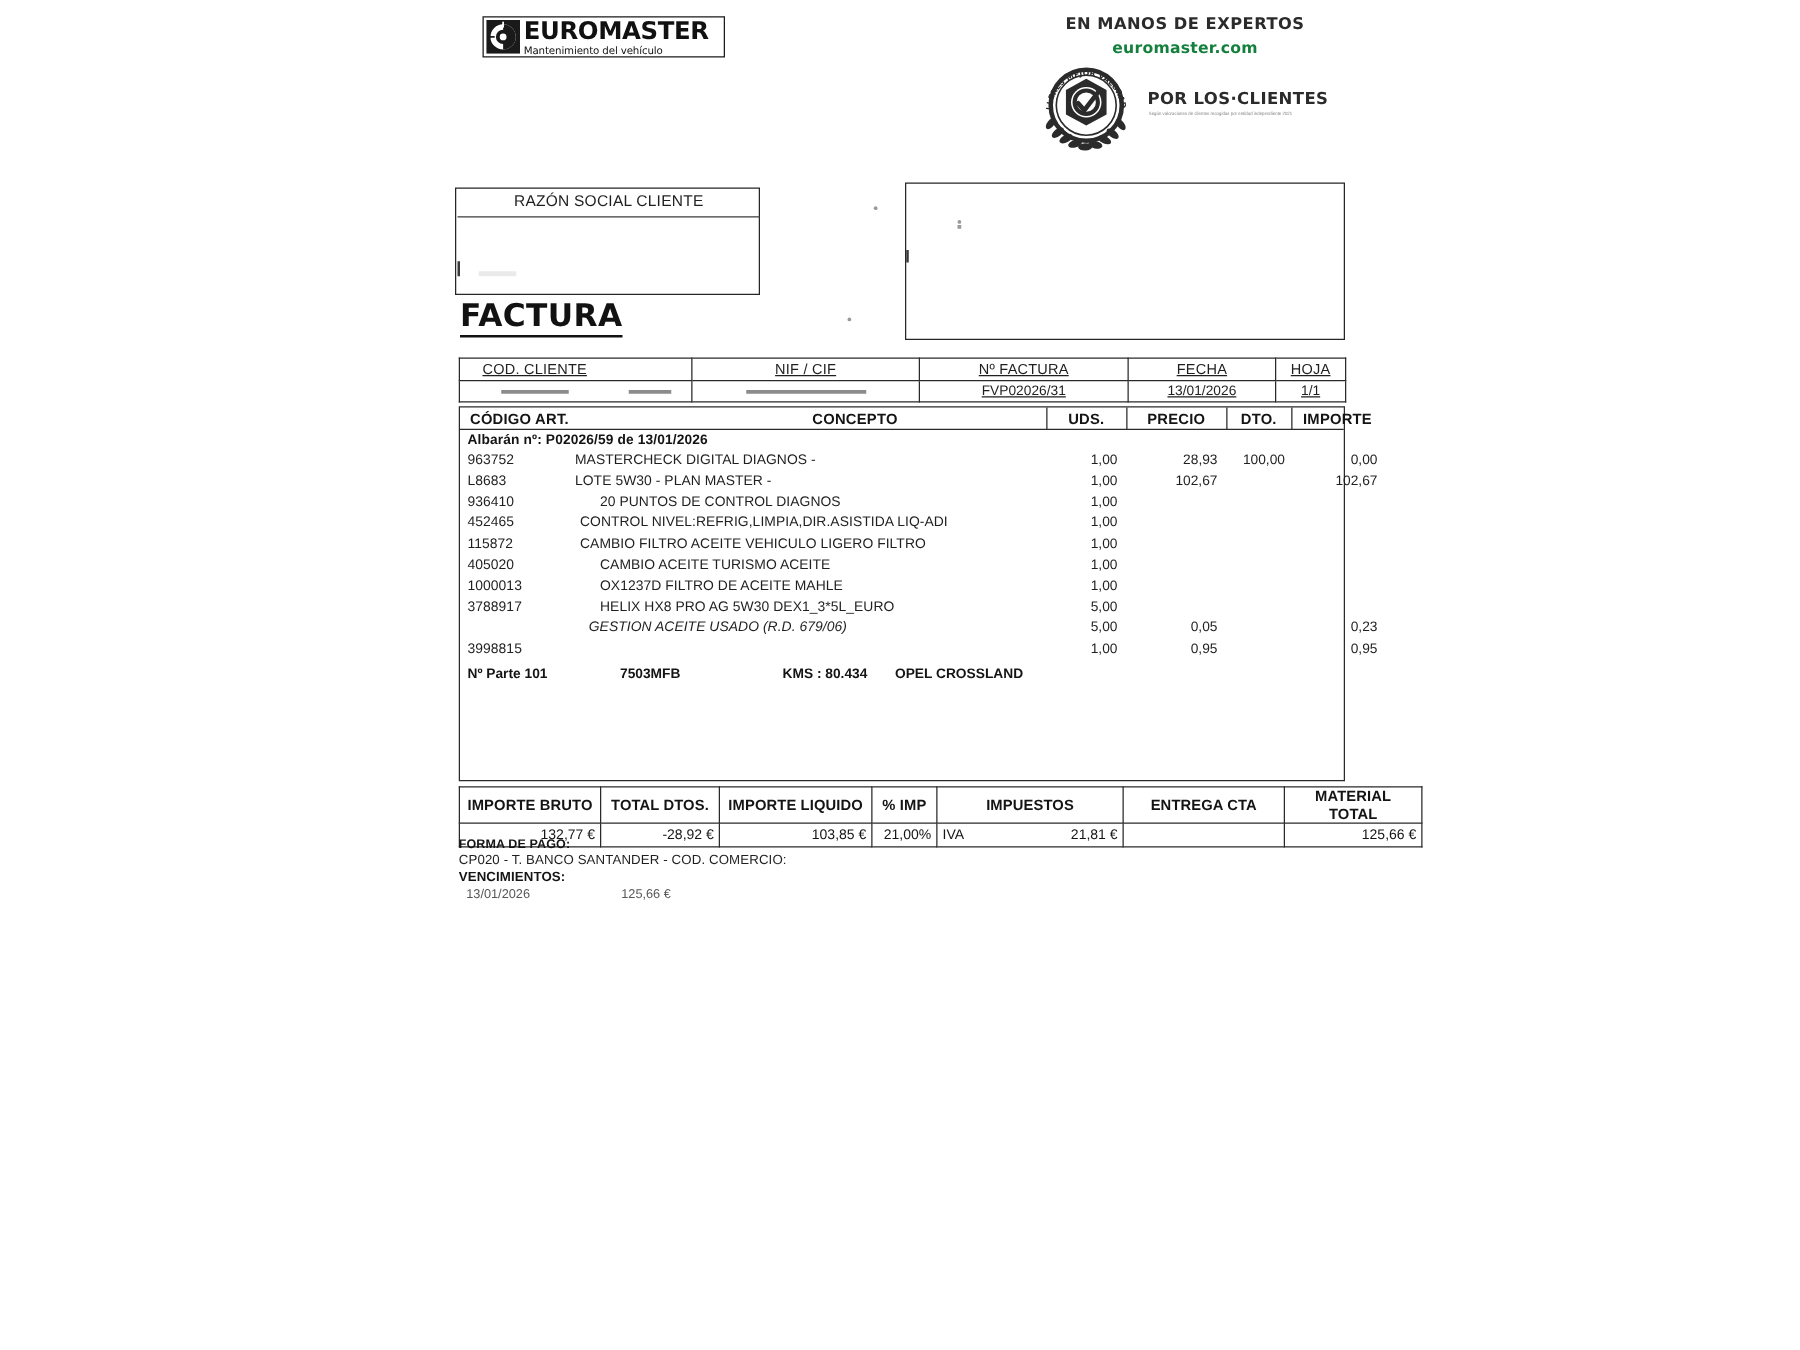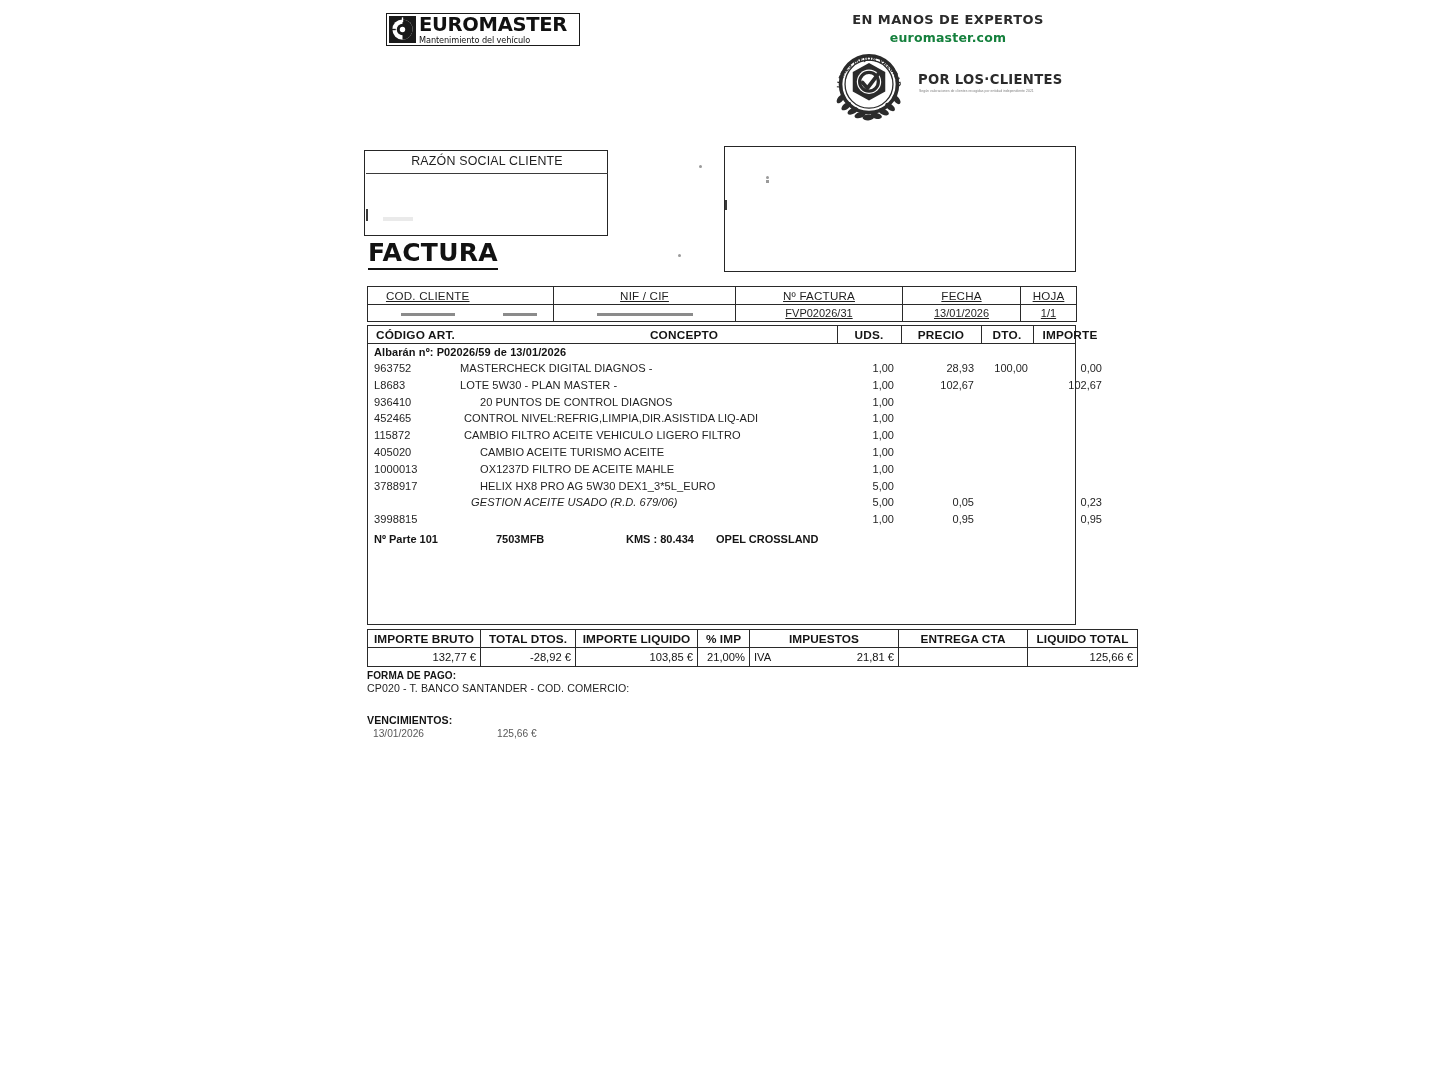--- a/index.html
+++ b/index.html
@@ -385,21 +385,21 @@
     letter-spacing: 0.1px;
     line-height: 12px;
   }
   .pay-line {
     font-size: 10.6px;
     color: #1f1f1f;
     letter-spacing: 0.1px;
     line-height: 13px;
   }
   #venc-head {
-    margin-top: 19px;
+    margin-top: 1px;
     font-size: 10.6px;
     font-weight: 700;
     color: #141414;
     letter-spacing: 0.1px;
   }
   #venc-row {
     position: relative;
     height: 14px;
     margin-top: 2px;
     font-size: 10.2px;
@@ -653,21 +653,21 @@
         <col class="tt-total">
     </colgroup>
     <tbody>
         <tr class="head">
       <td>IMPORTE BRUTO</td>
       <td>TOTAL DTOS.</td>
       <td>IMPORTE LIQUIDO</td>
       <td>% IMP</td>
       <td colspan="2">IMPUESTOS</td>
       <td>ENTREGA CTA</td>
-      <td>LIQUIDO TOTAL</td>
+      <td>MATERIAL TOTAL</td>
     </tr>
     <tr class="vals">
       <td>132,77 €</td>
       <td>-28,92 €</td>
       <td>103,85 €</td>
       <td>21,00%</td>
       <td class="tax-name no-right-border">IVA</td>
       <td class="no-left-border">21,81 €</td>
       <td></td>
       <td>125,66 €</td>

